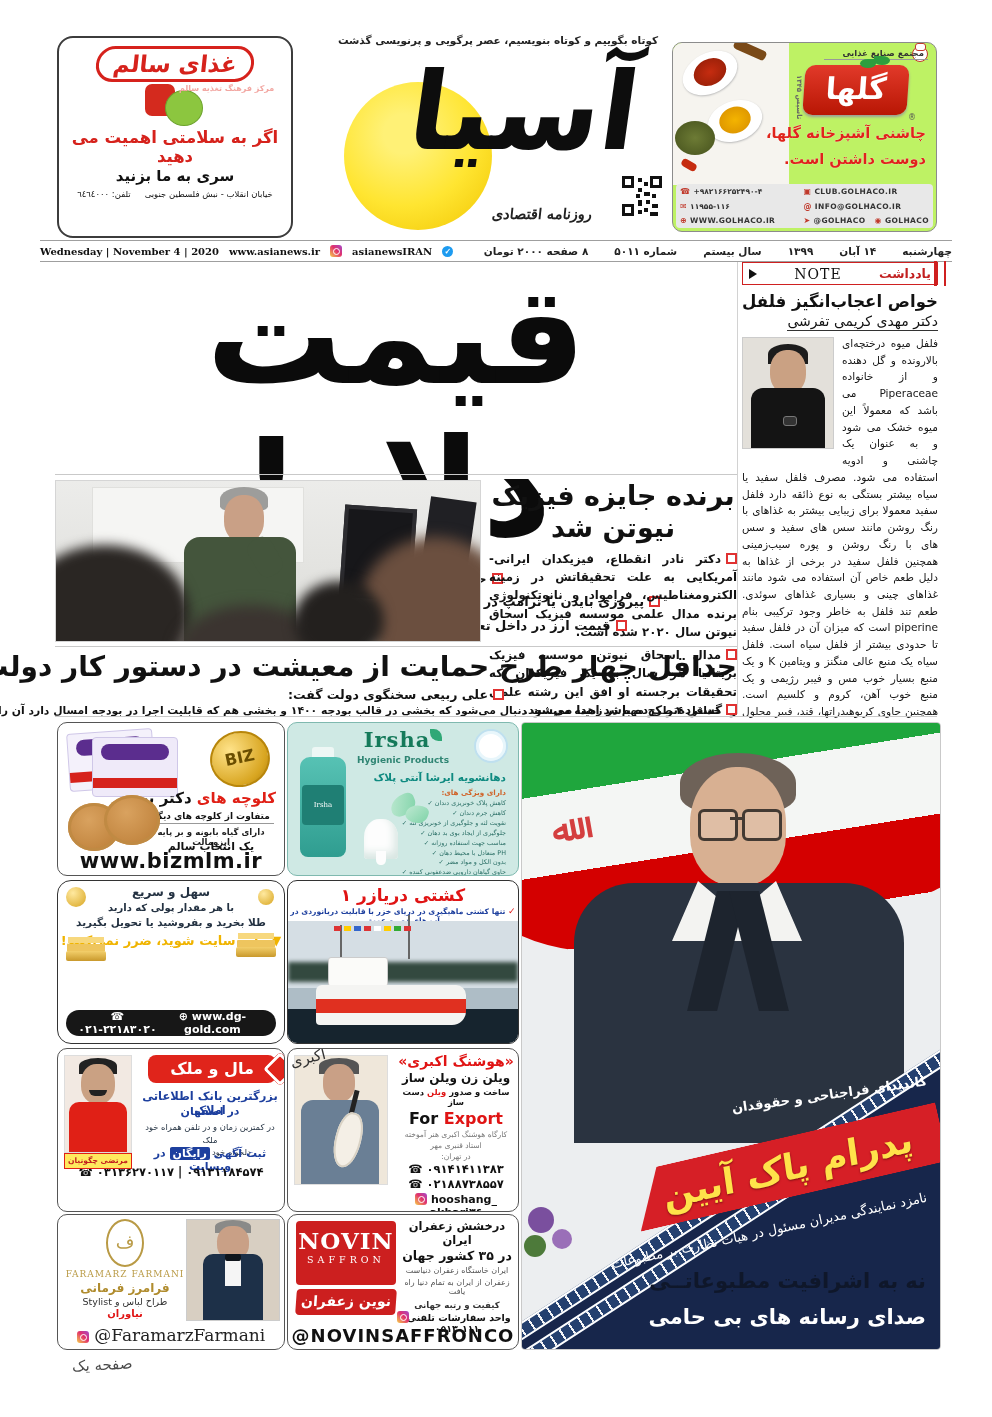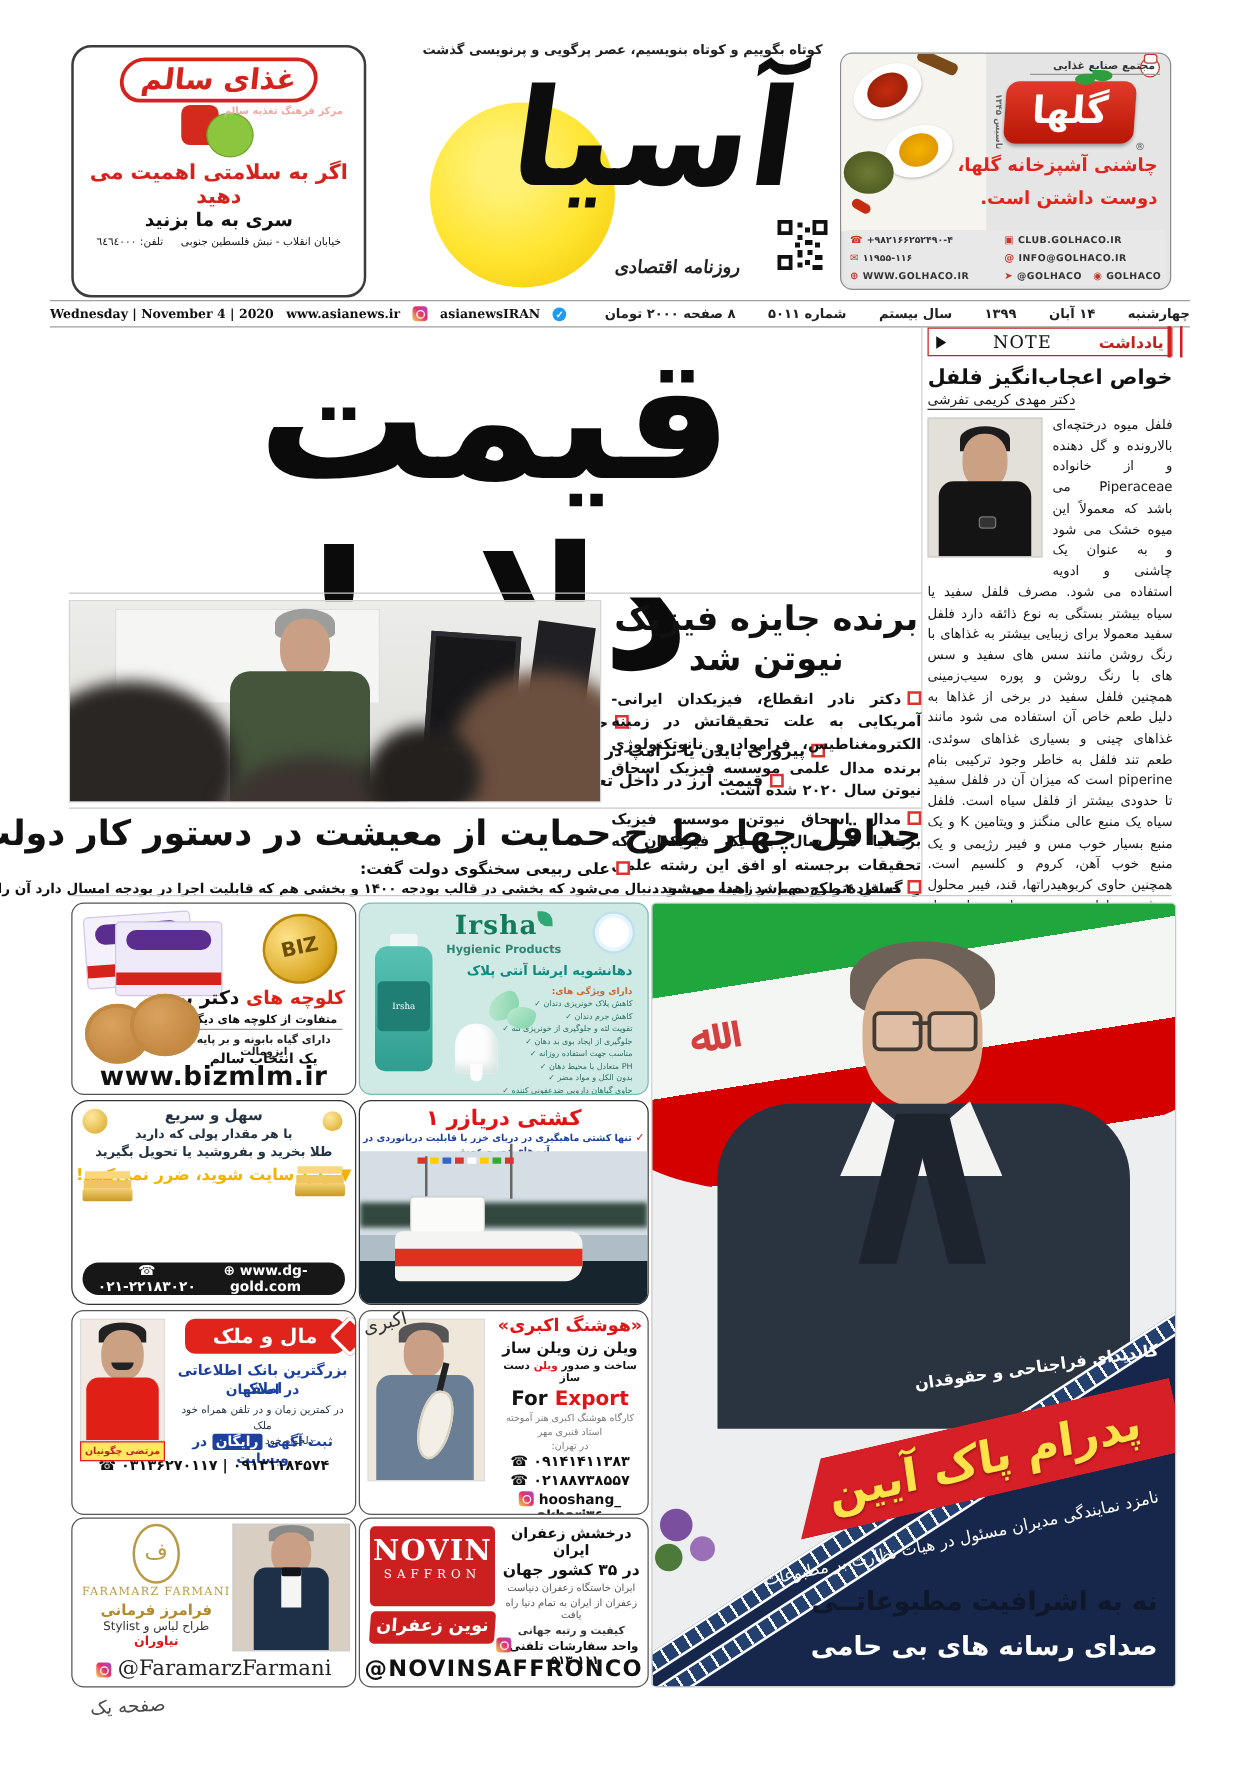--- a/index.html
+++ b/index.html
@@ -28,21 +28,21 @@
   .gz-url{font-size:16.5px;font-weight:bold;letter-spacing:.5px;margin-top:3px}
   #logo{left:330px;top:34px;width:336px;height:204px}
   .lg-tag{text-align:center;font-size:10.5px;font-weight:bold;color:#222}
   .lg-circle{position:absolute;left:14px;top:48px;width:148px;height:148px;border-radius:50%;
              background:radial-gradient(circle at 40% 35%,#fff176 0 15%,#ffe531 55%,#f0c400 100%)}
   .lg-name{position:absolute;right:28px;top:8px;font-size:108px;font-weight:bold;color:#0d0d0d;
            transform:skewX(-8deg);line-height:1.3}
   .lg-type{position:absolute;right:74px;bottom:16px;font-size:14.5px;font-weight:bold;color:#222;
            font-family:"DejaVu Serif",serif;transform:skewX(-6deg)}
   .lg-qr{position:absolute;right:2px;bottom:20px}
-  #adH{left:672px;top:42px;width:263px;height:188px;border:1.5px solid #8c8c8c;border-radius:10px;overflow:hidden;background:#e5e5e5}
+  #adH{left:672px;top:42px;width:263px;height:188px;border:1.5px solid #8c8c8c;border-radius:10px;overflow:hidden;background:#bef264}
   .gh-photo{position:absolute;left:0;top:0;width:116px;height:142px;background:#f6f4ef;overflow:hidden}
   .spoon{position:absolute;background:#fff;border-radius:50%;box-shadow:0 1px 2px #bbb}
   .gh-powder{position:absolute;border-radius:50%}
   .gh-strip{position:absolute;left:3px;right:3px;bottom:3px;height:44px;background:#e8e8e8;border-radius:4px;
             display:flex;direction:ltr;font-size:7.5px;font-weight:bold;color:#333;letter-spacing:.4px}
   .gh-col{flex:1;padding:3px 4px;display:flex;flex-direction:column;justify-content:space-between}
   .gh-row{display:flex;align-items:center;gap:3px;white-space:nowrap}
   .gh-ic{color:#c0392b;font-size:8px}
   .gh-badge{position:absolute;right:8px;top:5px;font-size:8.5px;font-weight:bold;color:#333;
             border-bottom:1px solid #999;padding:0 4px 1px 18px}
@@ -72,21 +72,21 @@
   
   #noteCol{left:742px;top:262px;width:196px;height:452px}
   .note-head{position:relative;height:21px;border:1.5px solid #cf2020;display:flex;align-items:center;
              justify-content:space-between;padding:0 6px}
   .note-arrow{width:0;height:0;border-top:5px solid transparent;border-bottom:5px solid transparent;border-left:8px solid #111}
   .note-en{font-family:"DejaVu Serif",serif;font-size:14px;letter-spacing:1px;color:#111}
   .note-fa{color:#c21f1f;font-weight:bold;font-size:12.5px}
   .note-bars{position:absolute;right:-9px;top:-2px;height:25px;width:7px;
              border-left:3px solid #cf2020;border-right:2px solid #cf2020}
   .note-title{text-align:center;font-size:16.5px;font-weight:bold;margin:7px 0 2px;direction:rtl}
-  .note-auth{text-align:left;font-size:11px;direction:rtl}
+  .note-auth{text-align:right;font-size:14px;direction:rtl}
   .note-auth span{border-bottom:1px solid #333;padding-bottom:1px}
   .note-body{direction:rtl;text-align:justify;font-size:10.6px;line-height:1.58;margin-top:6px;color:#161616}
   .note-photo{float:left;width:90px;height:110px;margin:2px 8px 4px 0;background:#e3e0da;position:relative;overflow:hidden;border:1px solid #ccc}
   .np-head{position:absolute;left:27px;top:12px;width:36px;height:44px;background:#caa183;border-radius:45%}
   .np-hair{position:absolute;left:25px;top:6px;width:40px;height:20px;background:#1c1c1c;border-radius:50% 50% 0 0}
   .np-body{position:absolute;left:8px;top:50px;width:74px;height:60px;background:#141414;border-radius:12px 12px 0 0}
   .np-watch{position:absolute;left:40px;top:78px;width:12px;height:8px;background:#333;border-radius:3px;border:1px solid #777}
   .note-ref{direction:rtl;font-size:10.5px;font-weight:bold;margin-top:3px}
   
   #engheta{left:55px;top:480px;width:682px;height:162px;display:flex;gap:8px}

